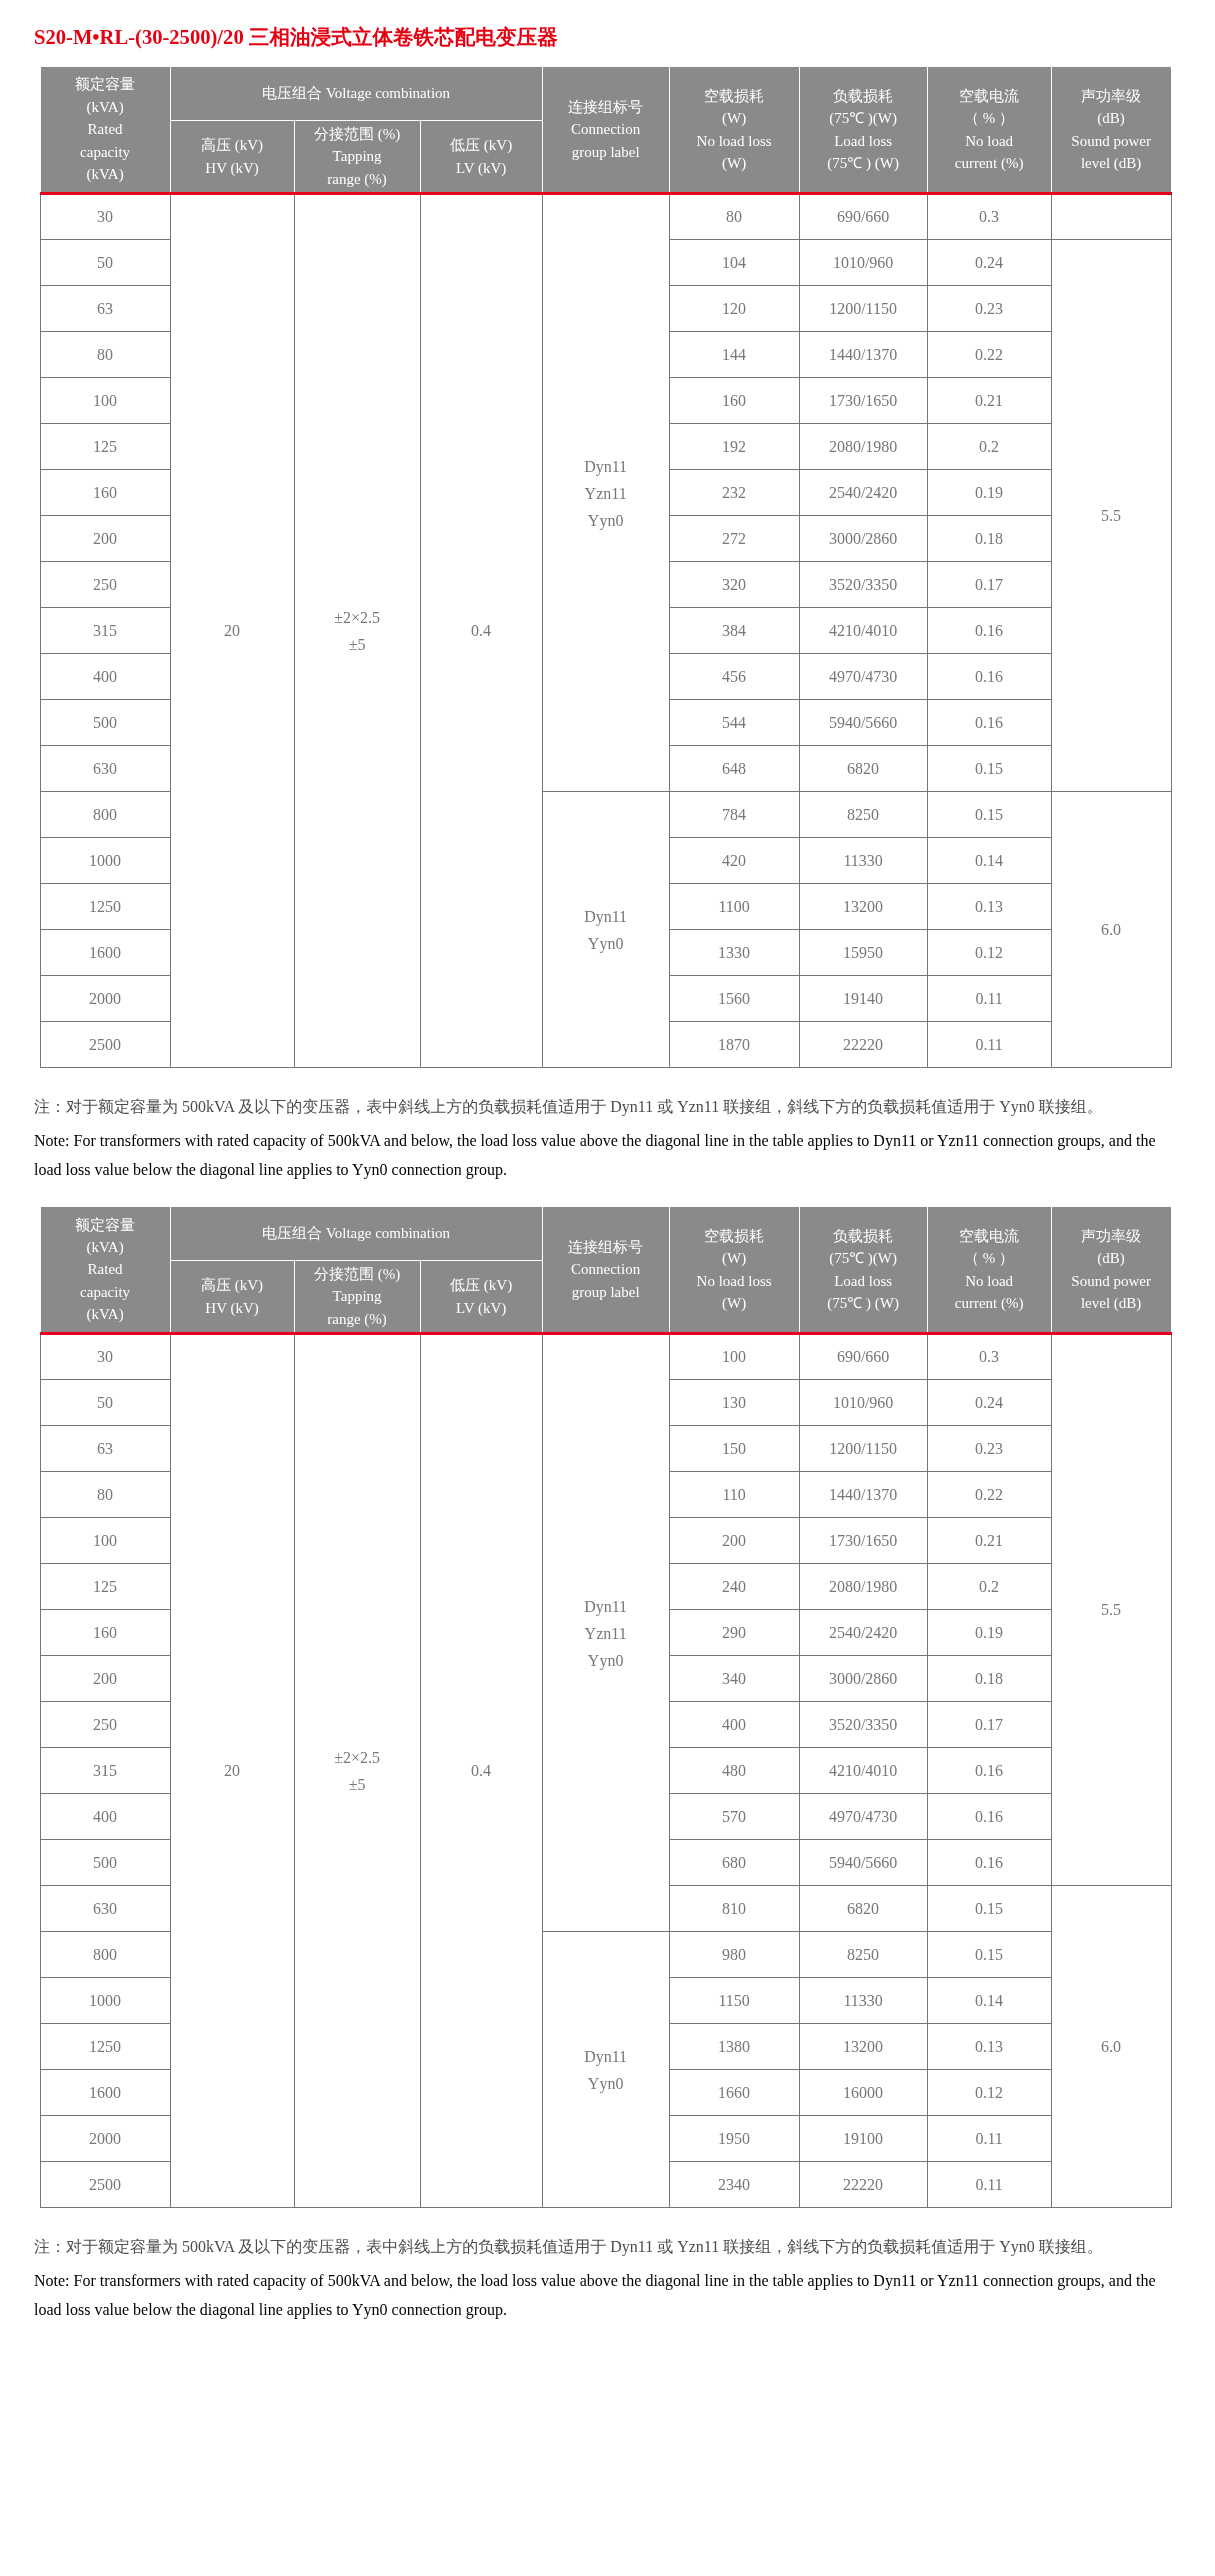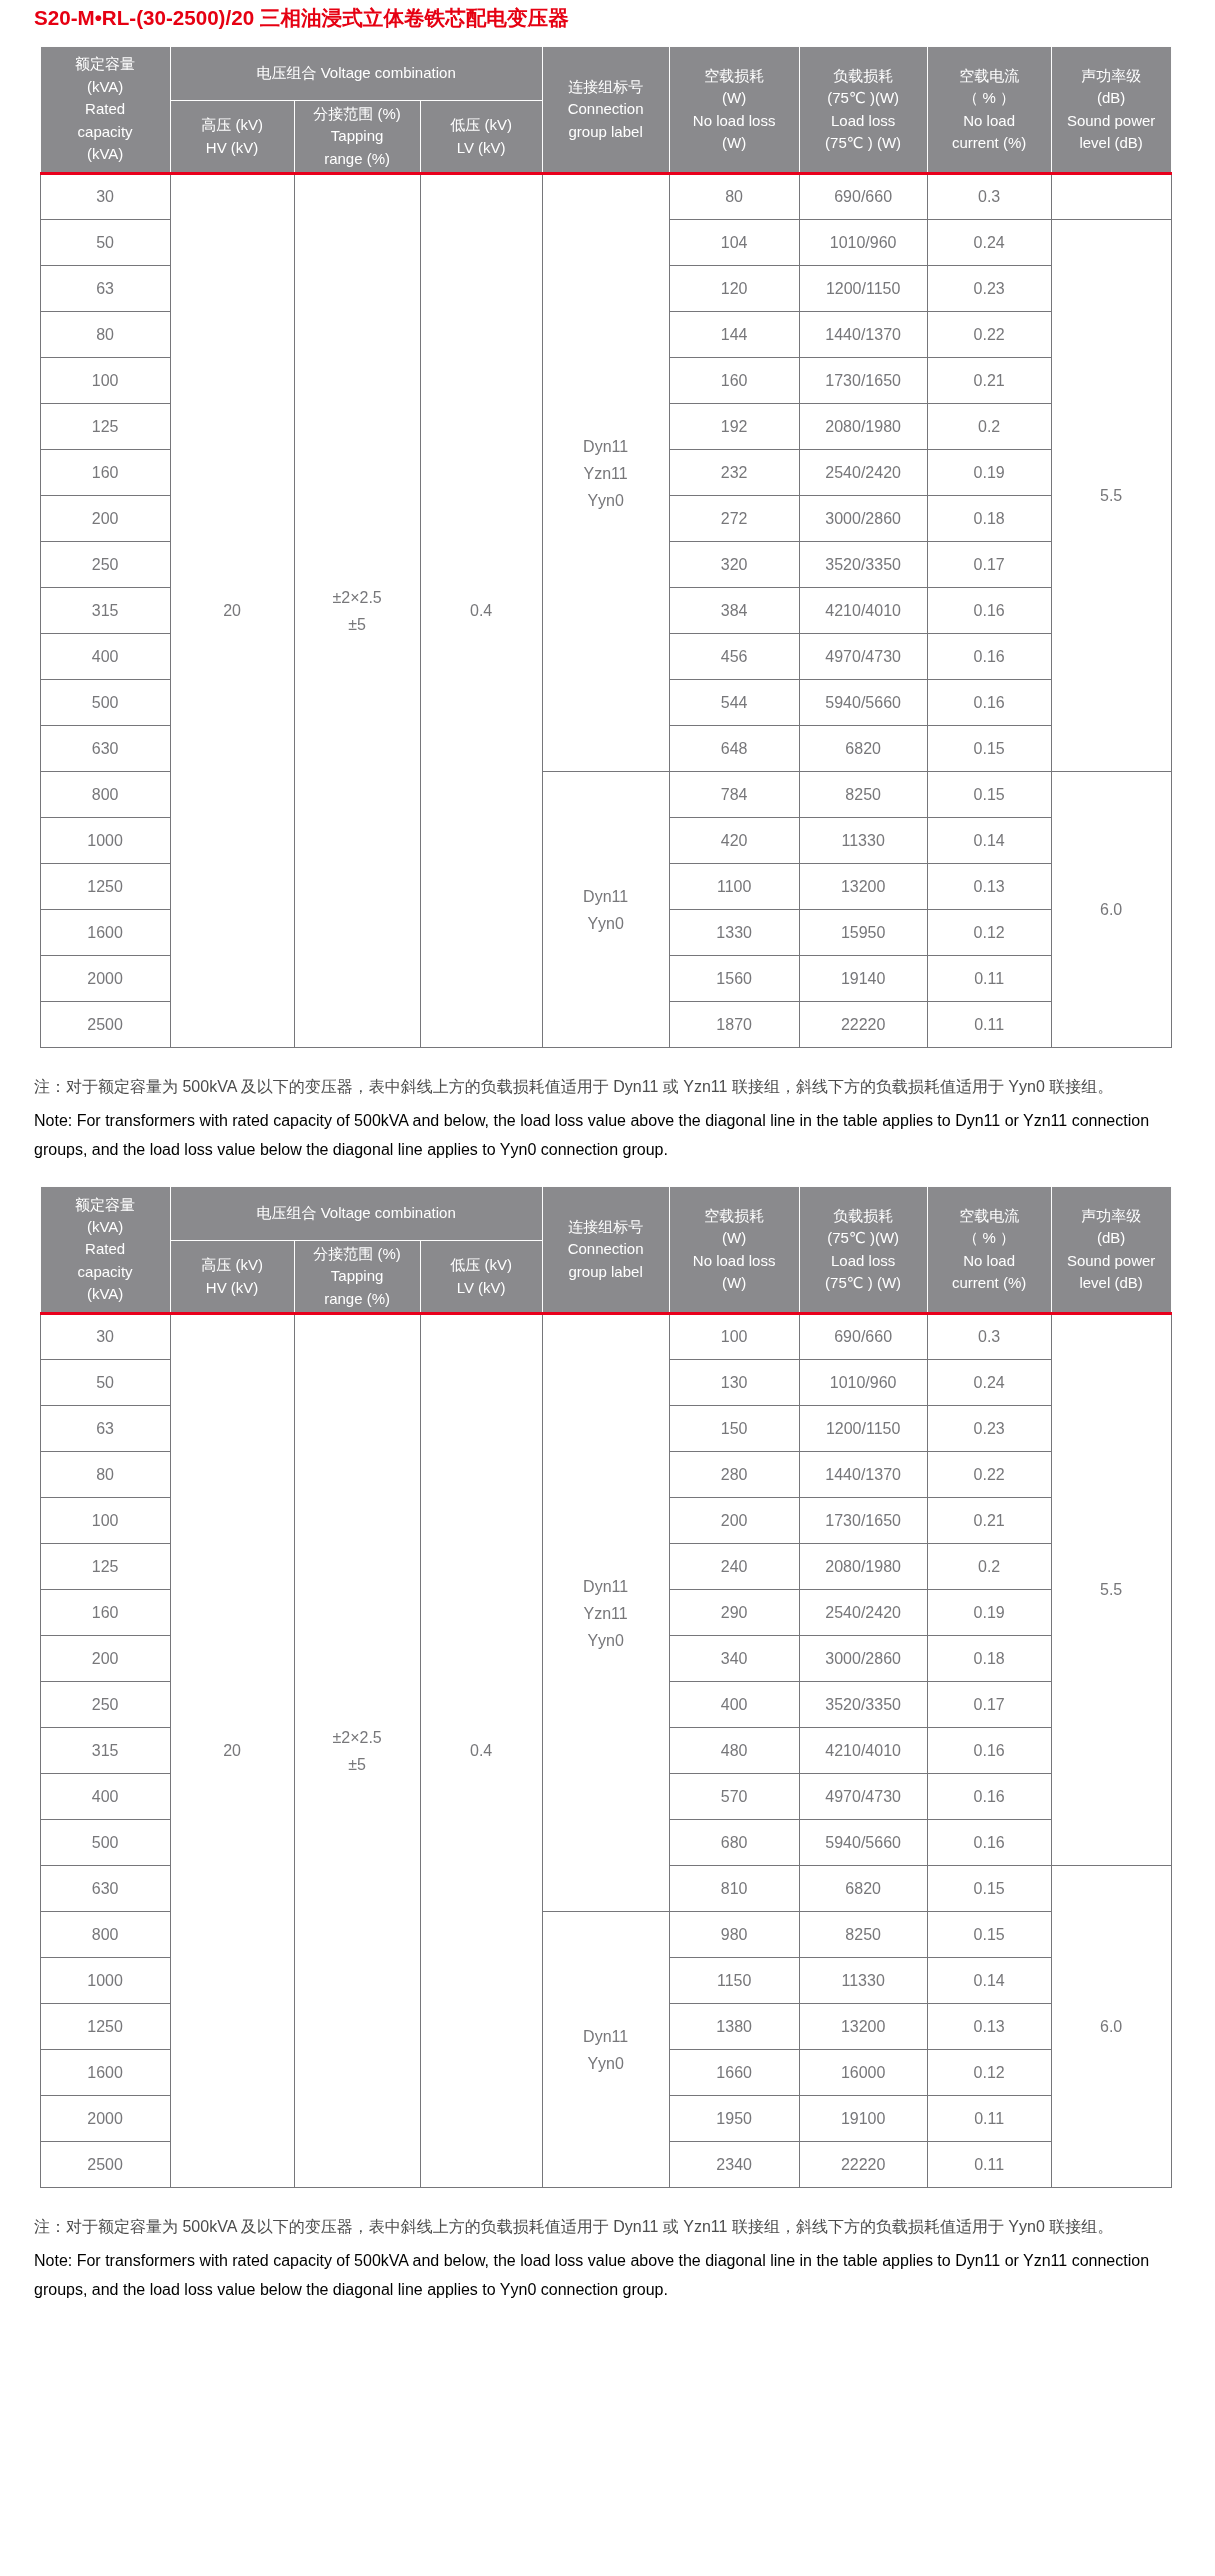--- a/index.html
+++ b/index.html
@@ -8,21 +8,21 @@
     --header-gray:#8a8a8d;
     --line-gray:#76767a;
     --text-gray:#77777a;
   }
   html,body{margin:0;padding:0;background:#fff;}
   body{
     width:1216px;min-height:2576px;
     font-family:"Liberation Sans","DejaVu Sans",sans-serif;
     -webkit-font-smoothing:antialiased;
   }
-  .page{padding:2px 0 37px 34px;}
+  .page{padding:22px 0 37px 34px;font-family:Liberation Serif, serif;}
   .sec-title{
     color:var(--accent-red);
     font-weight:bold;
     font-size:20.6px;
     line-height:31px;
     max-width:1029px;
     margin:0;
   }
   .section + .section{margin-top:22.4px;}
   .tablebox{margin:13px 0 0 5.6px;}
@@ -327,21 +327,21 @@
               <td class="">0.24</td>
             </tr>
             <tr>
               <td class="">63</td>
               <td class="">150</td>
               <td class="">1200/1150</td>
               <td class="">0.23</td>
             </tr>
             <tr>
               <td class="">80</td>
-              <td class="">280</td>
+              <td class="">110</td>
               <td class="">1440/1370</td>
               <td class="">0.22</td>
             </tr>
             <tr>
               <td class="">100</td>
               <td class="">200</td>
               <td class="">1730/1650</td>
               <td class="">0.21</td>
             </tr>
             <tr>

